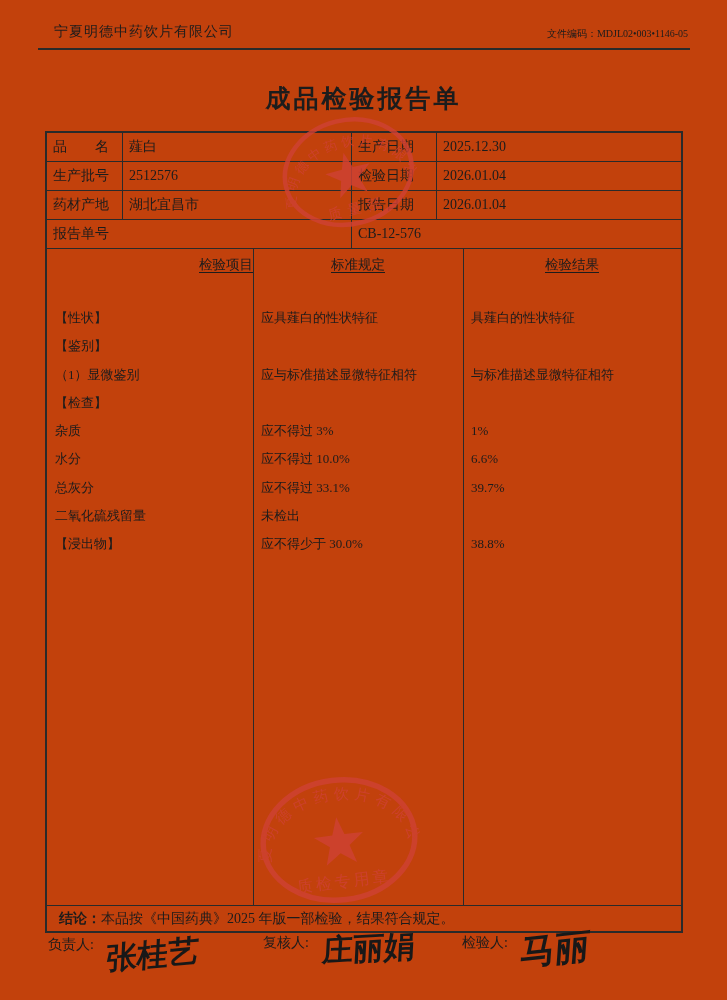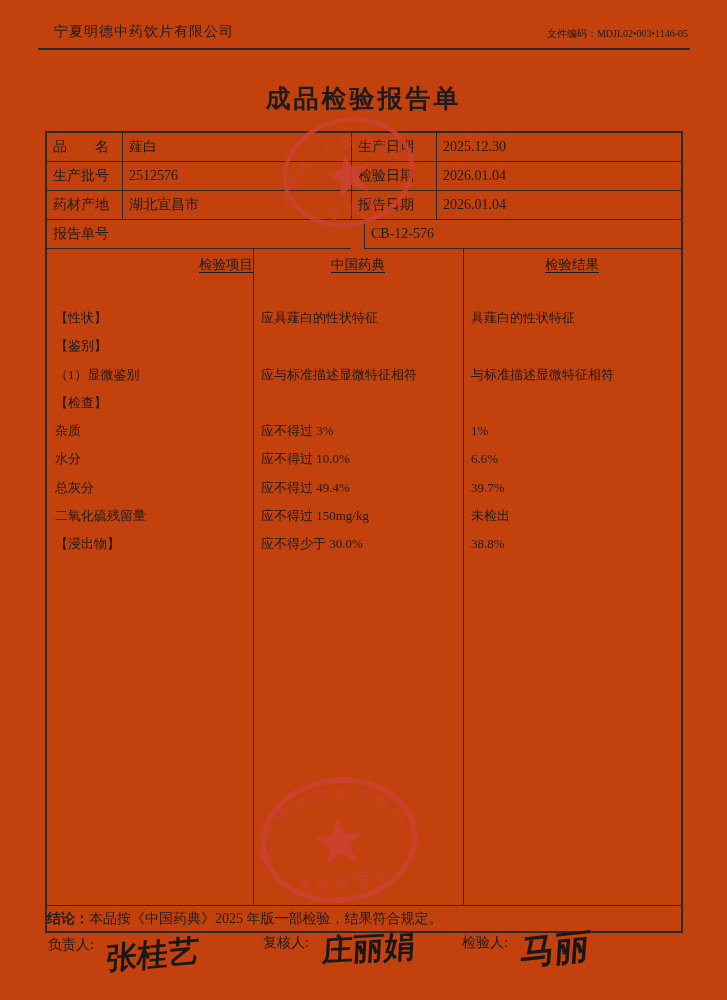--- a/index.html
+++ b/index.html
@@ -25,32 +25,32 @@
     position:absolute;left:45px;top:131px;width:638px;box-sizing:border-box;
     border:2px solid #2a2a2a;
   }
   .info-grid{display:grid;grid-template-columns:75px 229px 85px 1fr;font-size:14px;}
   .info-cell{
     height:29px;line-height:28px;padding:0 6px;box-sizing:border-box;
     border-bottom:1px solid #2a2a2a;white-space:nowrap;overflow:hidden;
   }
   .bl{border-left:1px solid #2a2a2a;}
   .span2a{grid-column:1 / 3;}
-  .span2b{grid-column:3 / 5;margin-left:13px;}
+  .span2b{grid-column:3 / 5;}
   .cols-header{display:grid;grid-template-columns:206px 210px 1fr;height:55px;box-sizing:border-box;font-size:13.5px;}
   .col-h{padding-top:7px;text-align:center;}
   .col-h.first{text-align:right;padding-left:8px;}
   .col-h span{text-decoration:underline;text-underline-offset:3px;}
   .body-rows{height:601px;overflow:hidden;font-size:13px;}
   .b-row{display:grid;grid-template-columns:206px 210px 1fr;line-height:28.3px;}
   .b-cell{padding:0 6px 0 8px;}
   .vline{position:absolute;width:1px;background:#2a2a2a;top:116px;height:657px;}
   .v1{left:206px;}
   .v2{left:416px;}
-  .conclusion-row{border-top:1px solid #2a2a2a;height:26px;line-height:25px;font-size:14px;box-sizing:border-box;}
+  .conclusion-row{border-top:1px solid #2a2a2a;height:26px;line-height:25px;padding-left:12px;font-size:14px;box-sizing:border-box;}
   .conclusion-label{font-weight:bold;}
   
   .sig-label{position:absolute;font-size:14px;}
   .sig-name{
     position:absolute;font-family:"DejaVu Sans",sans-serif;font-weight:bold;color:#181818;
     white-space:nowrap;
   }
   .sig1{left:106px;top:934px;font-size:31px;transform:rotate(-5deg) skewX(-8deg);}
   .sig2{left:322px;top:928px;font-size:31px;transform:rotate(-3deg) skewX(-6deg);}
   .sig3{left:520px;top:926px;font-size:35px;transform:rotate(-6deg) skewX(-10deg);}
@@ -88,21 +88,21 @@
       <div class="info-cell bl">湖北宜昌市</div>
       <div class="info-cell bl">报告日期</div>
       <div class="info-cell bl">2026.01.04</div>
 
       <div class="info-cell span2a">报告单号</div>
       <div class="info-cell span2b bl">CB-12-576</div>
     </div>
 
     <div class="cols-header">
       <div class="col-h first"><span>检验项目</span></div>
-      <div class="col-h"><span>中国药典</span></div>
+      <div class="col-h"><span>标准规定</span></div>
       <div class="col-h"><span>检验结果</span></div>
     </div>
 
     <div class="body-rows">
       <div class="b-row">
         <div class="b-cell">【性状】</div>
         <div class="b-cell">应具薤白的性状特征</div>
         <div class="b-cell">具薤白的性状特征</div>
       </div>
       <div class="b-row">
@@ -125,26 +125,25 @@
         <div class="b-cell">应不得过 3%</div>
         <div class="b-cell">1%</div>
       </div>
       <div class="b-row">
         <div class="b-cell">水分</div>
         <div class="b-cell">应不得过 10.0%</div>
         <div class="b-cell">6.6%</div>
       </div>
       <div class="b-row">
         <div class="b-cell">总灰分</div>
-        <div class="b-cell">应不得过 49.4%</div>
+        <div class="b-cell">应不得过 33.1%</div>
         <div class="b-cell">39.7%</div>
       </div>
       <div class="b-row">
         <div class="b-cell">二氧化硫残留量</div>
-        <div class="b-cell">应不得过 150mg/kg</div>
         <div class="b-cell">未检出</div>
       </div>
       <div class="b-row">
         <div class="b-cell">【浸出物】</div>
         <div class="b-cell">应不得少于 30.0%</div>
         <div class="b-cell">38.8%</div>
       </div>
     </div>
 
     <div class="vline v1"></div>

